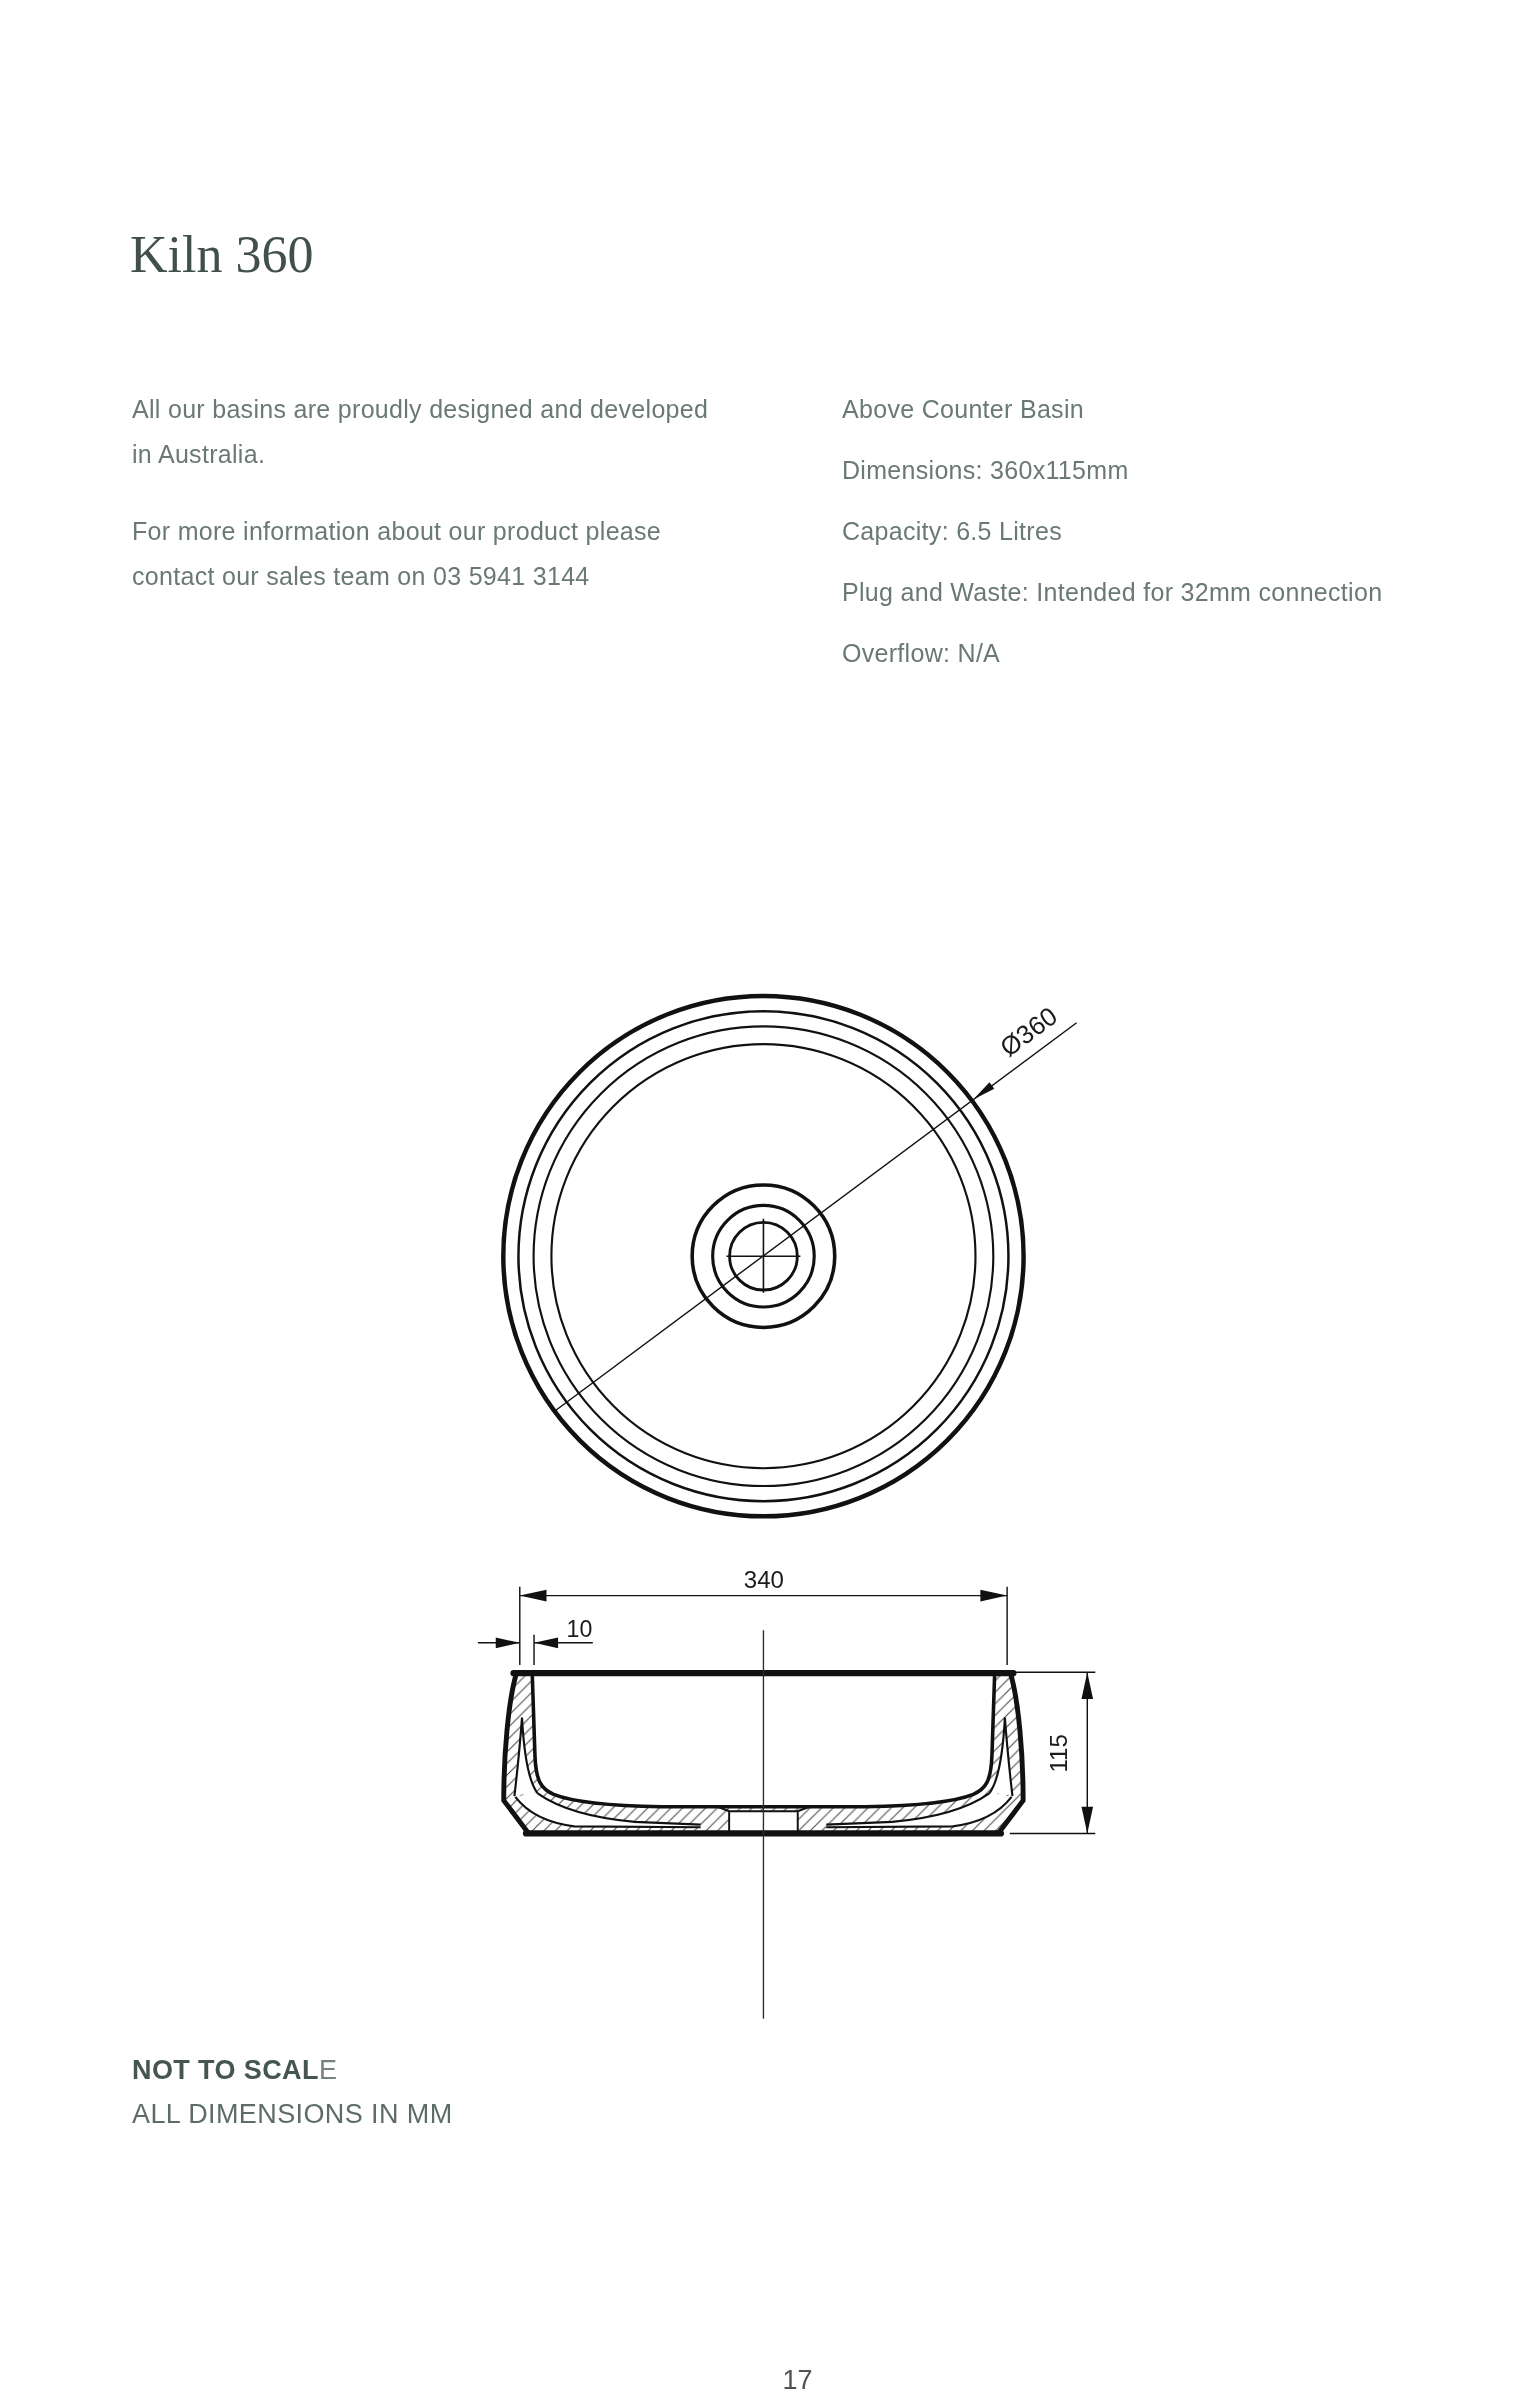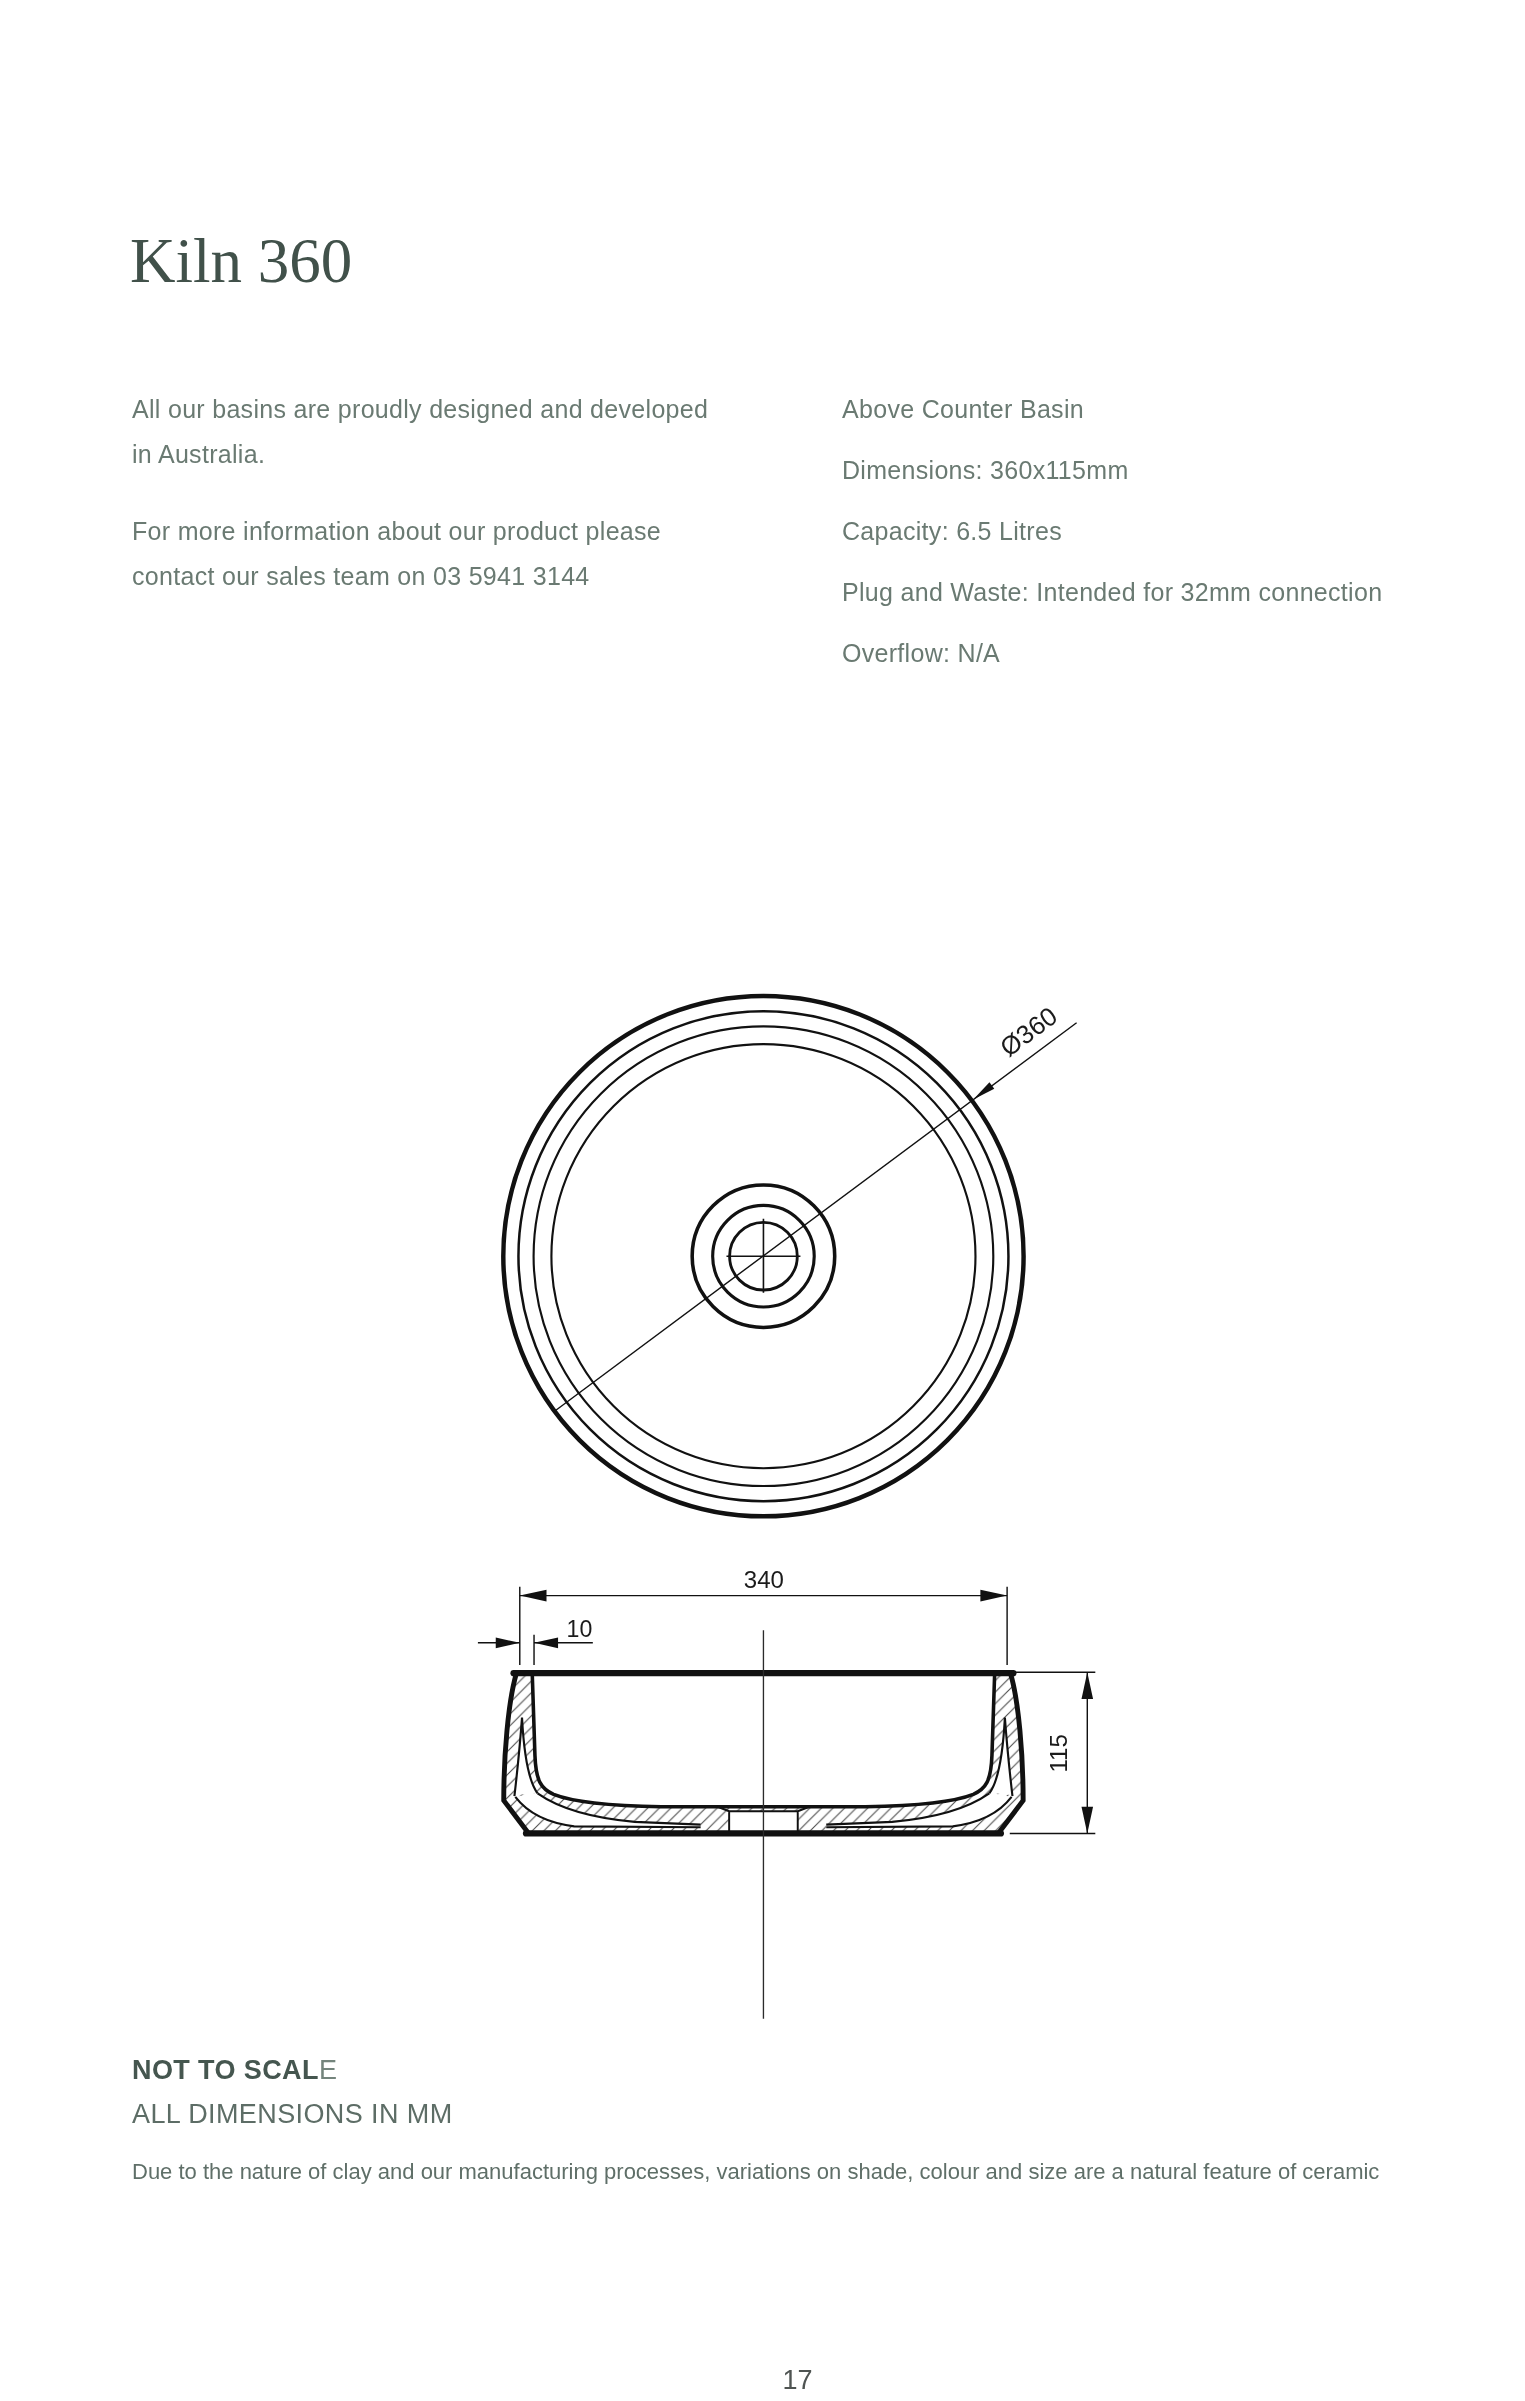--- a/index.html
+++ b/index.html
@@ -14,21 +14,21 @@
   .abs{position:absolute;}
   .header{
     top:5.3px;left:0;width:1526px;
     text-align:center;
     font-size:24px;font-weight:700;letter-spacing:4px;
     color:#44564e;
   }
   .title{
     top:225px;left:130px;
     font-family:"Liberation Serif", serif;
-    font-size:63px;font-weight:400;
+    font-size:52px;font-weight:400;
     color:#41514a;
     letter-spacing:0px;
   }
   .body-col{
     font-size:25px;line-height:45px;
     color:#6a7a72;
     letter-spacing:0.3px;
   }
   .left-col{top:387px;left:132px;width:642px;}
   .right-col{top:387px;left:830px;width:624px;}
@@ -164,19 +164,18 @@
     </g>
   </svg>
 
   <div class="abs footer-bold">
     <span>NOT TO SCAL</span><span class="tail">E</span>
   </div>
 
   <div class="abs footer-caps">ALL DIMENSIONS IN MM</div>
 
   <div class="abs disclaimer">
-    <div>Due to the nature of clay and our manufacturing processes, variations on shade, colour and size are a natural feature of ceramic</div>
   </div>
 
   <div class="abs page-num">17</div>
 
 </div>
 
 
 </body></html>

